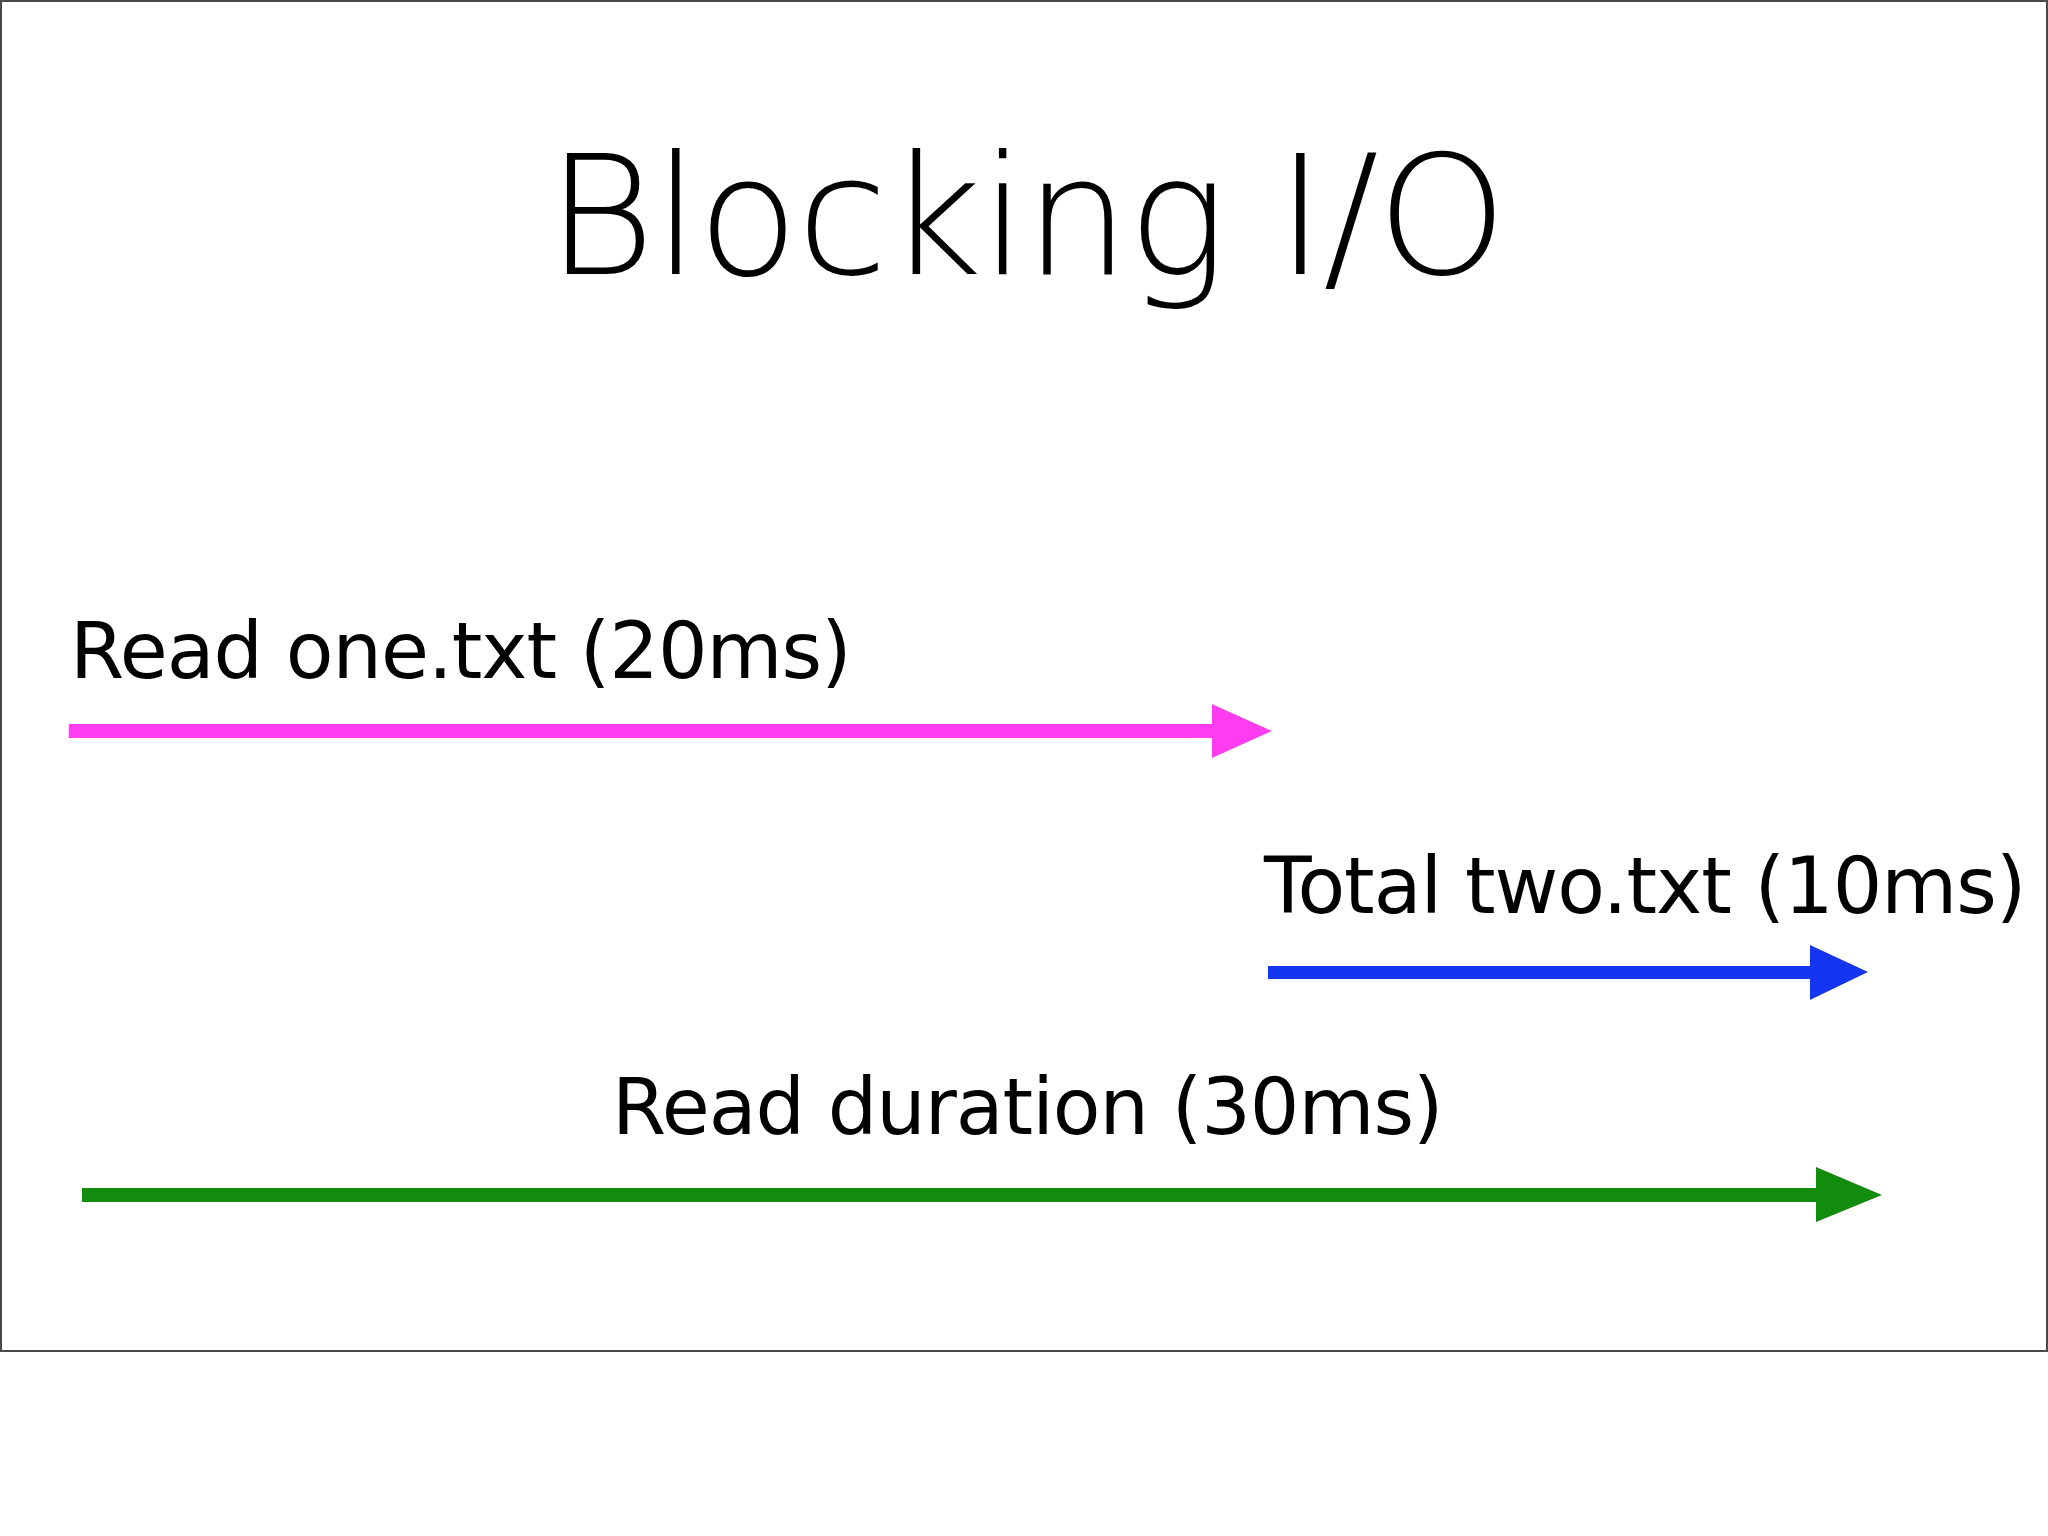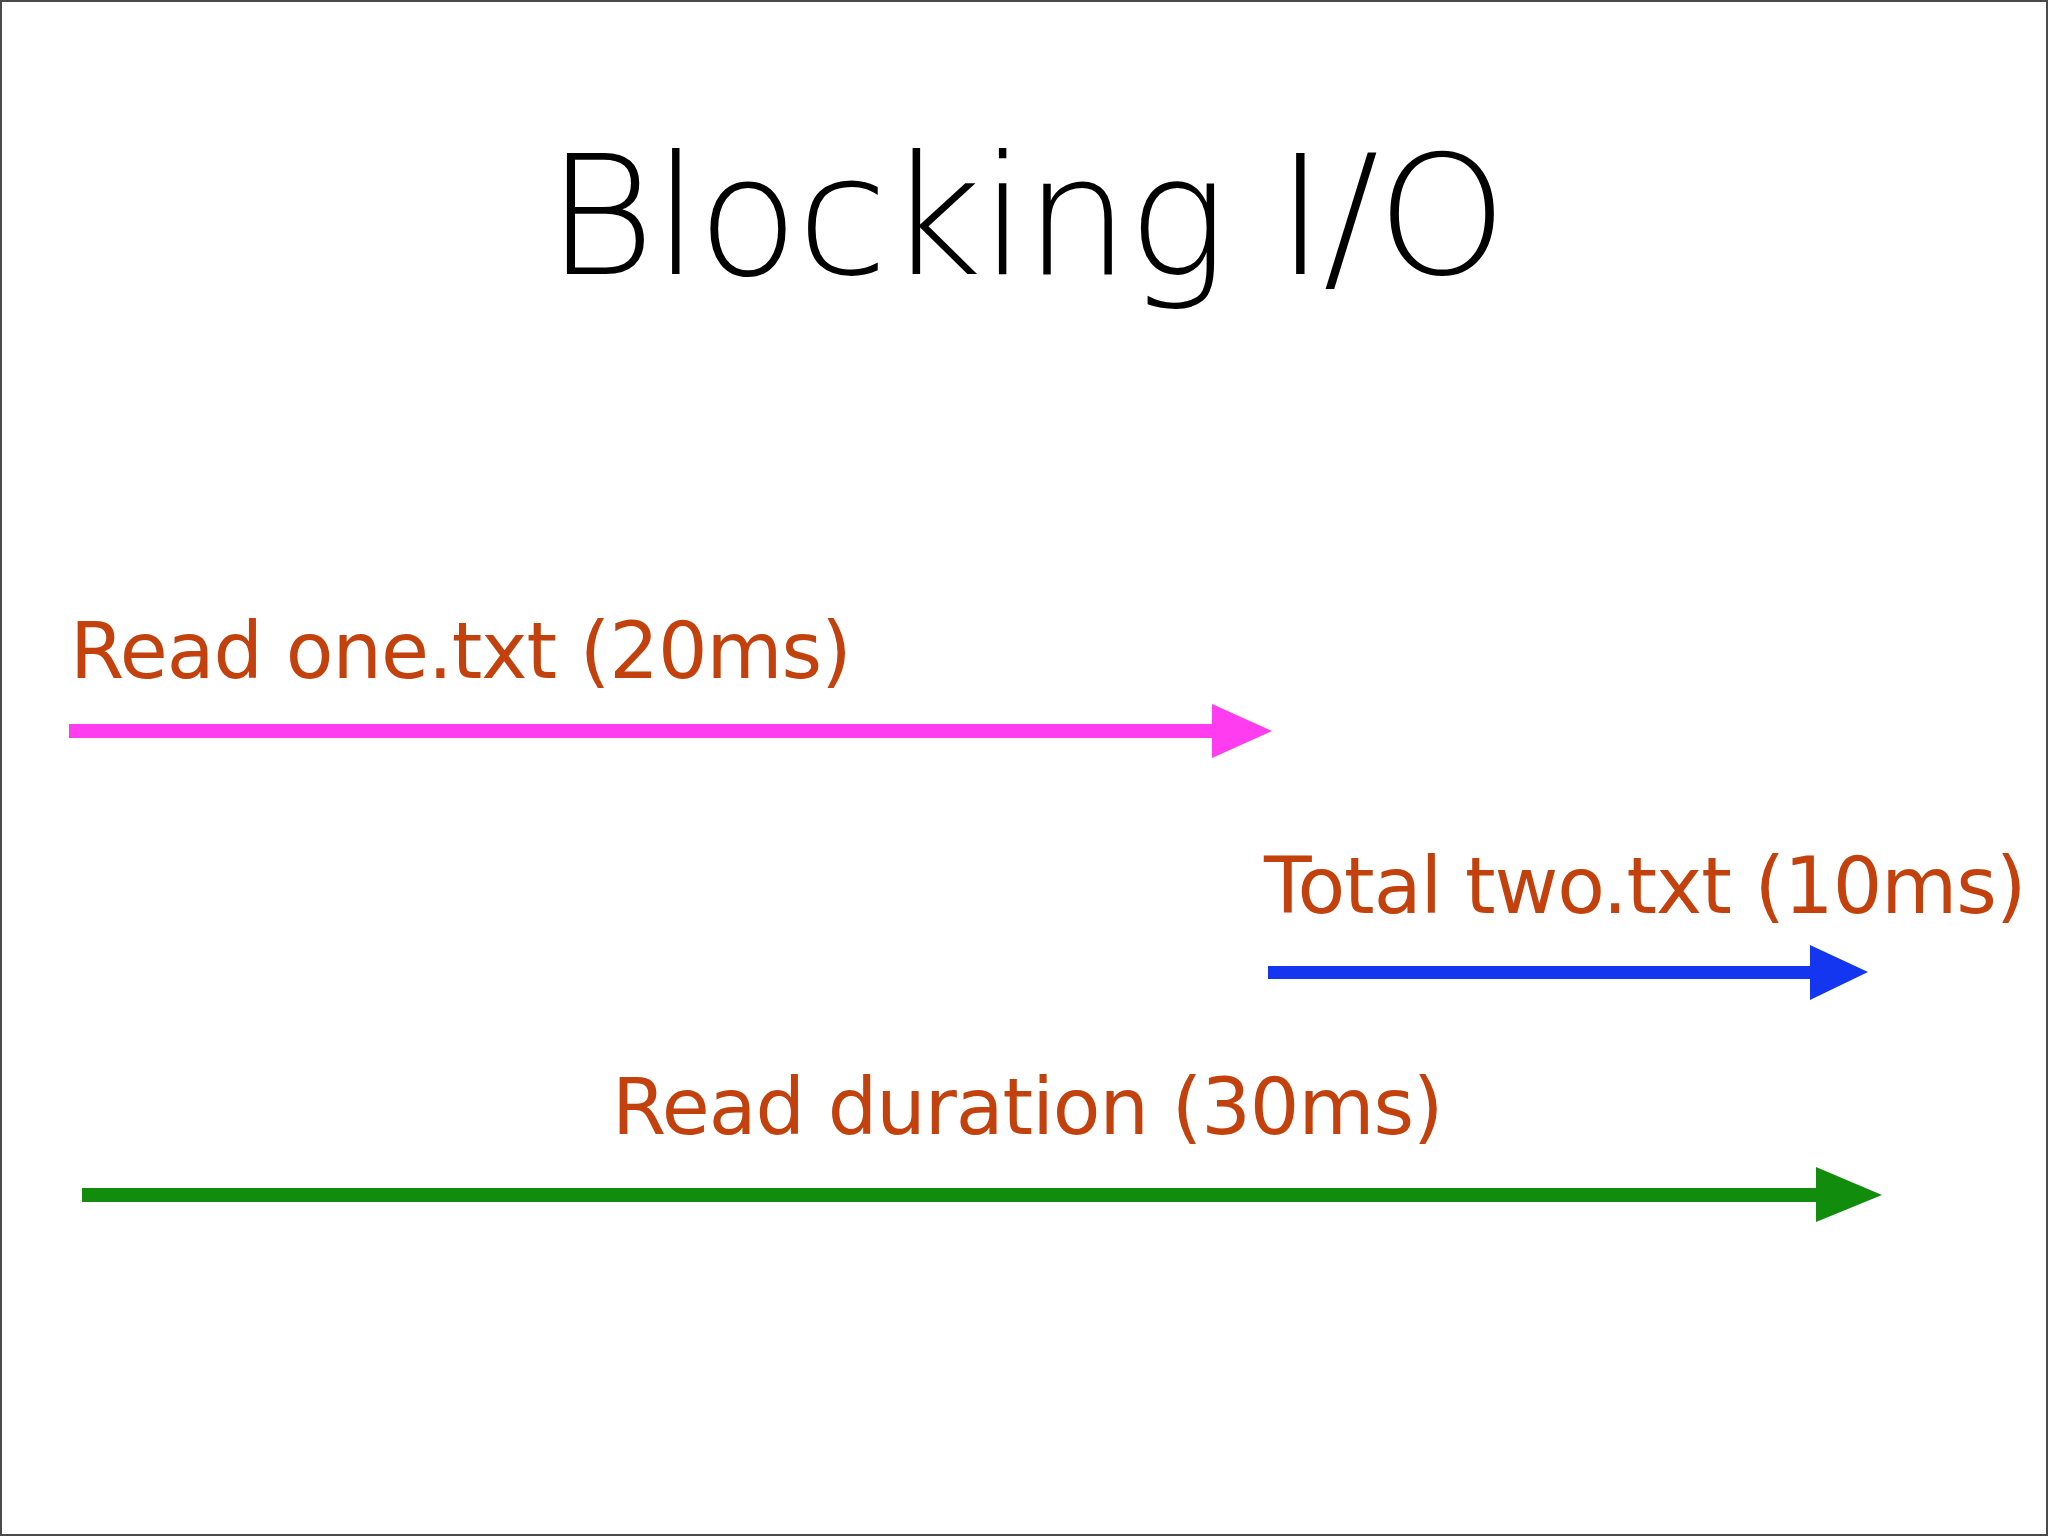--- a/index.html
+++ b/index.html
@@ -6,21 +6,21 @@
     margin: 0;
     padding: 0;
     background: #ffffff;
   }
   body {
     font-family: "Liberation Sans", sans-serif;
   }
   #slide {
     position: relative;
     width: 2048px;
-    height: 1536px;
+    height: 1352px;
     background: #ffffff;
     box-sizing: border-box;
     border: 2px solid #4a4a4a;
     overflow: hidden;
   }
   #slide-title {
     position: absolute;
     left: 0;
     top: 132px;
     width: 2048px;
@@ -33,21 +33,21 @@
     color: #000000;
     white-space: nowrap;
   }
   .task-label {
     position: absolute;
     font-family: "DejaVu Sans", "Liberation Sans", sans-serif;
     font-weight: 400;
     font-size: 78px;
     line-height: 1;
     letter-spacing: -1px;
-    color: #c2410c;
+    color: #000000;
     white-space: nowrap;
   }
   #label-read-one  { left: 68px;  top: 610px; }
   #label-read-two  { left: 1262px; top: 845px; }
   #label-total     { left: 610px; top: 1066px; }
 
   .arrow-svg {
     position: absolute;
     overflow: visible;
   }

